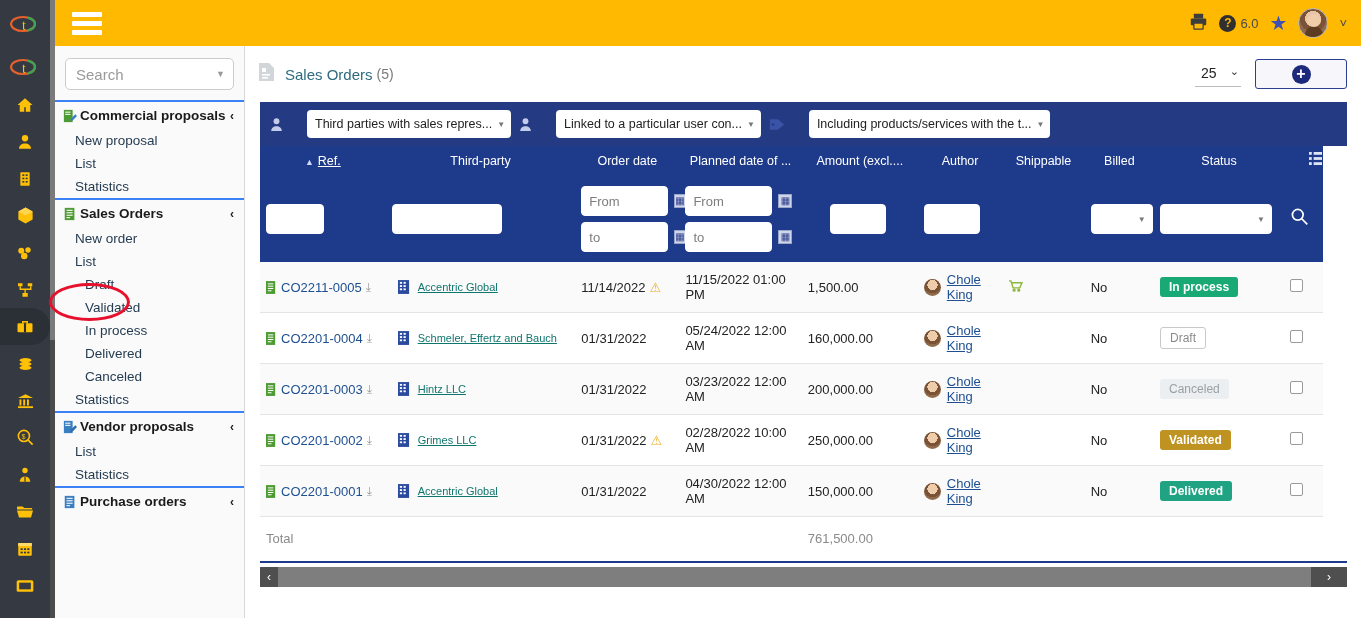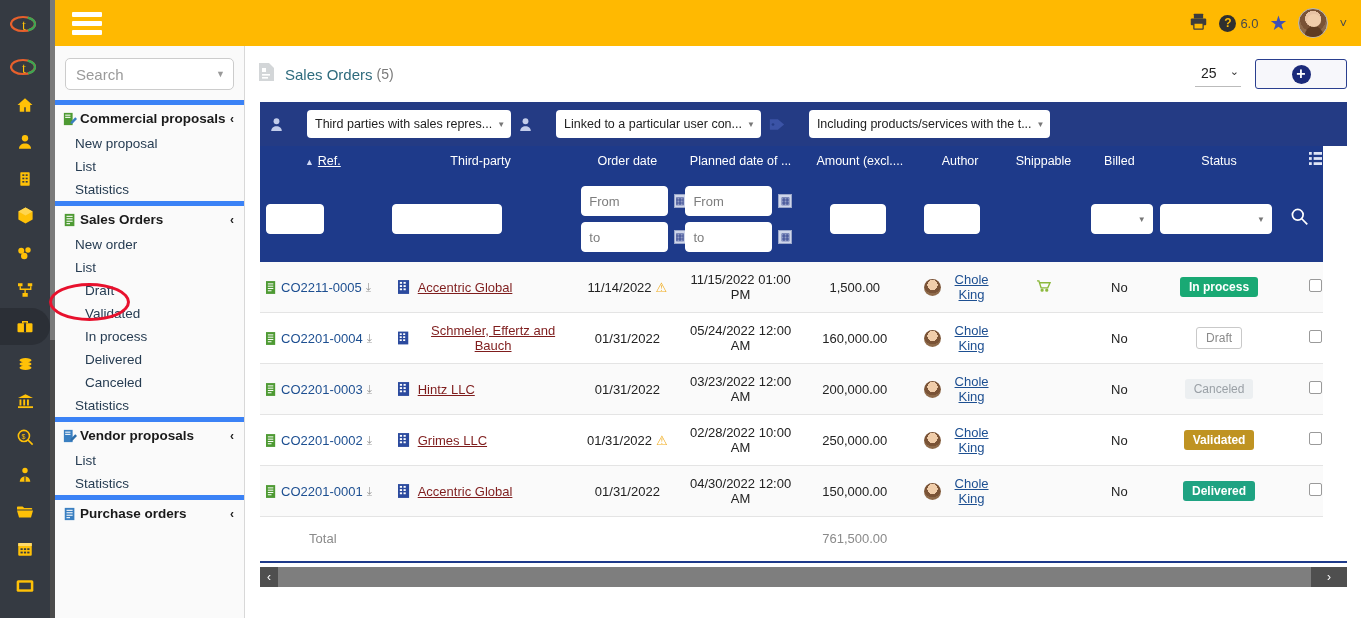--- a/index.html
+++ b/index.html
@@ -80,21 +80,21 @@
     height:32px; border:1px solid #ccc; border-radius:5px; background:#fff;
     display:flex; align-items:center; padding: 0 8px;
   }
   .search-box input {
     border:none; outline:none; font-size:15px; color:#555; width:100%;
     font-family:"Liberation Sans", sans-serif; background:transparent;
   }
   .search-box input::placeholder { color:#9a9a9a; }
   .search-caret { color:#999; font-size:9px; }
 
-  .menu-group { border-top:5px solid #3b82f6; }
+  .menu-group { border-top:2px solid #3b82f6; }
   .menu-head {
     display:flex; align-items:center; padding: 6px 10px 6px 8px;
     font-size:13.5px; font-weight:bold; color:#1a1a1a;
   }
   .menu-head .mi { margin-right:3px; display:inline-flex; }
   .menu-head .chev { margin-left:auto; font-size:12px; color:#222; font-weight:bold; }
   .menu-link {
     padding: 4px 10px 4px 20px; font-size:13.5px; color:#263c52; cursor:pointer;
   }
   .menu-link.sub { padding-left: 30px; }
@@ -179,30 +179,30 @@
   .sel-box .schev { color:#777; font-size:8px; }
   .magnifier { color:#fff; font-size:19px; cursor:pointer; }
 
   th .sort-asc { color:#cfd8f5; font-size:9px; margin-right:4px; }
   th.ref-th { text-align:left; padding-left:10px;margin-top:44px; }
   th.ref-th a { color:#fff; text-decoration:underline; }
   .grid-icon { color:#dfe5f7; font-size:13px; }
 
   tbody.rows td {
     font-size:13px; color:#222; border-bottom:1px solid #e4e4e4;
-    padding: 10px 6px; text-align:center; vertical-align: middle; height:44px;
+    padding: 10px 6px; text-align:left; vertical-align: middle; height:44px;
   }
   tbody.rows tr.odd td { background:#fafafa; }
   tbody.rows tr.even td { background:#ffffff; }
   td.ref-td { text-align:left; padding-left:10px; }
   .ref-cell { display:flex; align-items:center; gap:4px; }
   .ref-link { color:#1d4f91; font-size:13px; text-decoration:none; }
   .dl-icon { color:#9a9a9a; font-size:12px; }
   .tp-cell { display:flex; align-items:center; gap:8px; padding-left:6px; }
-  .tp-link { color:#7f1d1d; font-size:13px; }
+  .tp-link { color:#0f766e; font-size:11px; }
   .warn { color:#f0ad22; font-size:13px; margin-left:4px; }
   .amount { text-align:right; padding-right:16px !important;margin-top:32px; }
   .author-cell { display:flex; align-items:center; gap:6px; justify-content:center; }
   .mini-avatar {
     width:17px; height:17px; border-radius:50%;
     background: radial-gradient(circle at 50% 35%, #f0cdaa 0 36%, #7a5336 37% 60%, #8e6a4a 61% 100%);
     flex: 0 0 17px;
   }
   .author-name { color:#1d4f91; font-size:13px; }
   .badge {

